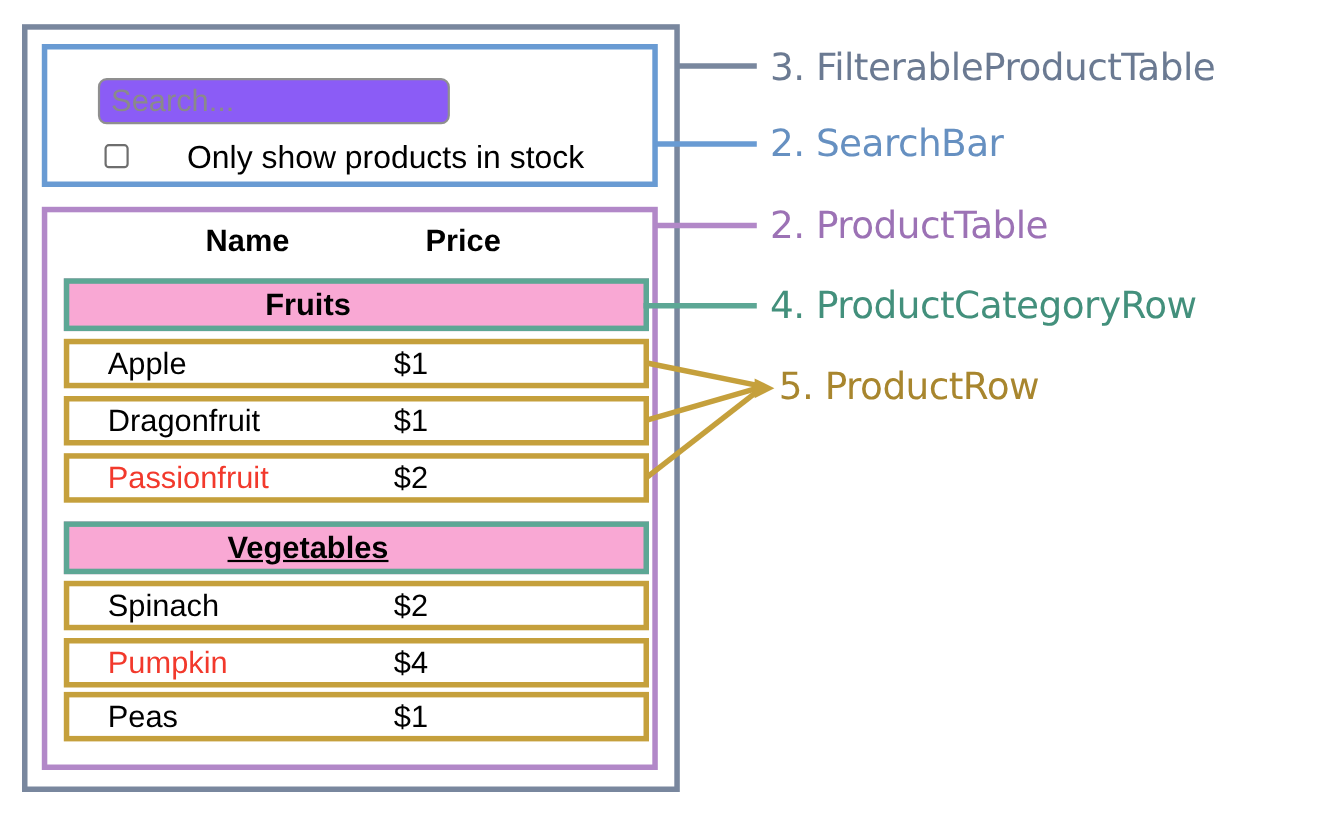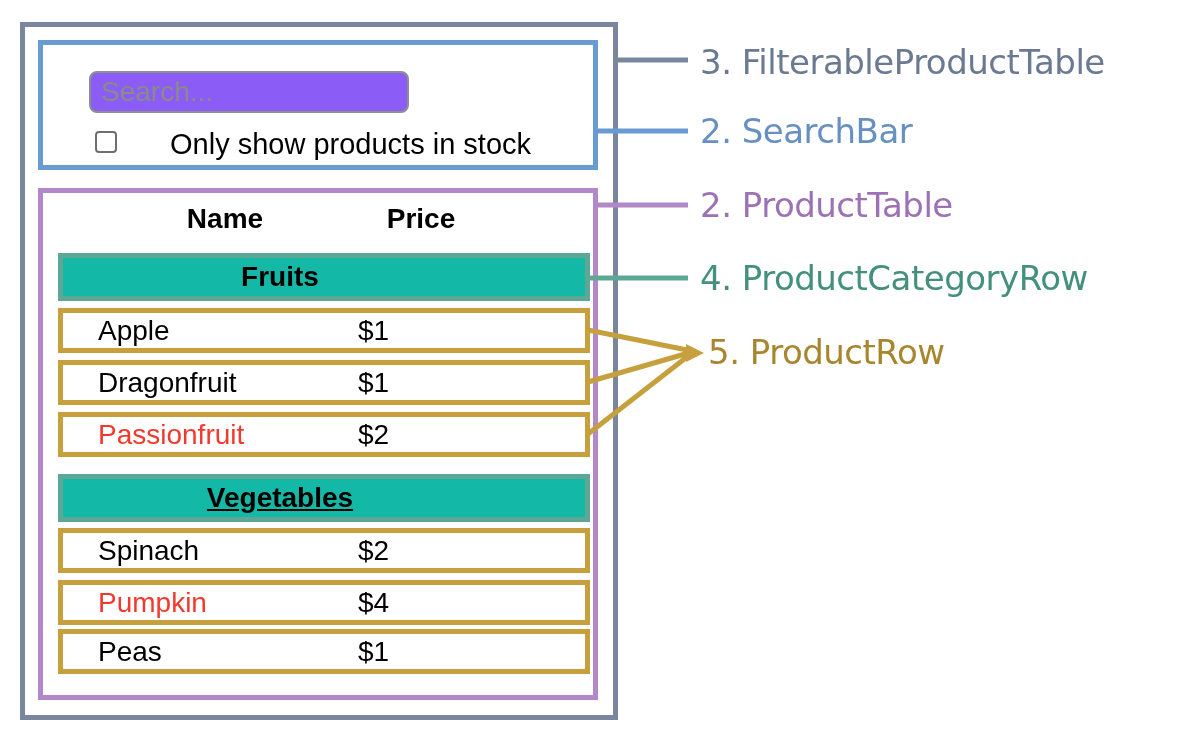--- a/index.html
+++ b/index.html
@@ -31,21 +31,21 @@
   }
 
   
   .th { position: absolute; font-weight: bold; font-size: 28px; color: #000; top: 203px; }
   .th-name  { left: 85px; width: 280px; text-align: center; }
   .th-price { left: 358px; width: 126px; text-align: center; }
 
   
   .cat-row {
     position: absolute; left: 58px; width: 532px; height: 48px;
-    border: 5px solid #5DA795; background: #14b8a6;
+    border: 5px solid #5DA795; background: #f9a8d4;
     display: flex; align-items: center; justify-content: center;
     padding-right: 88px; font-weight: bold; font-size: 28px; color: #000;
   }
   .prod-row {
     position: absolute; left: 58px; width: 532px; height: 45px;
     border: 5px solid #C5A03C; background: #fff;
     display: grid; grid-template-columns: 295px auto; align-items: center;
     font-size: 28px; color: #000;
   }
   .prod-row .cell-name  { padding-left: 35px; white-space: nowrap; }

